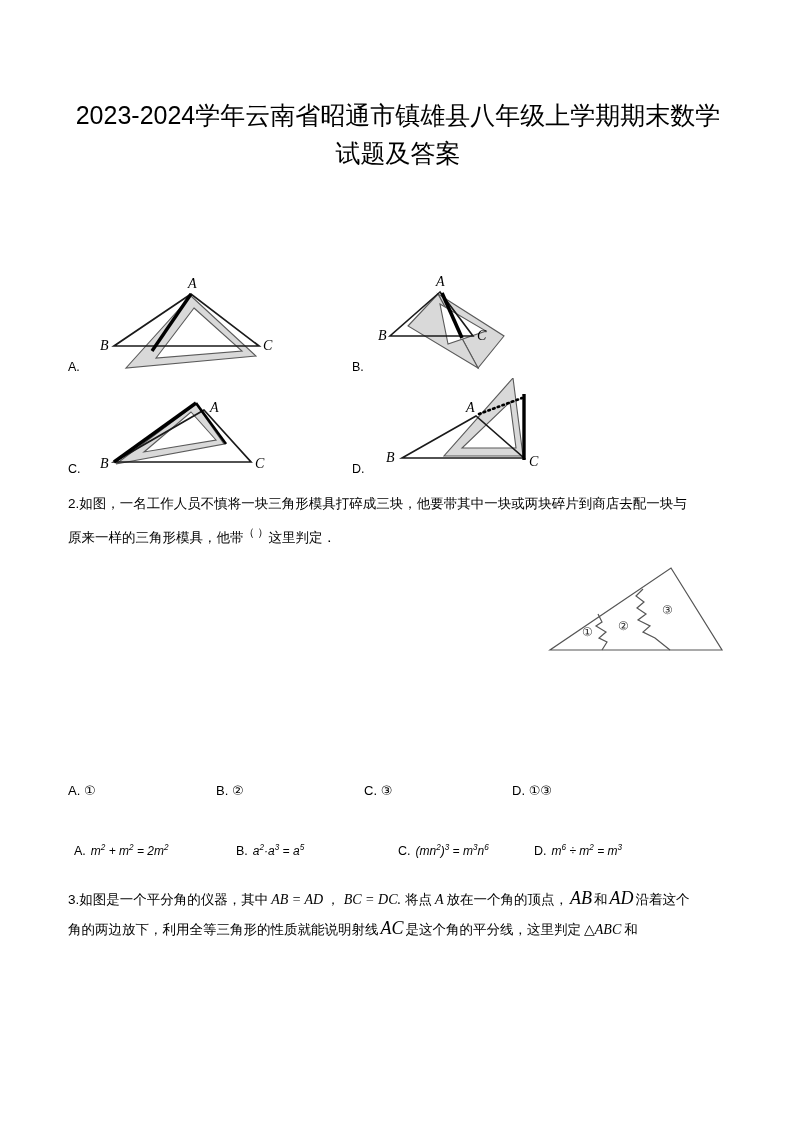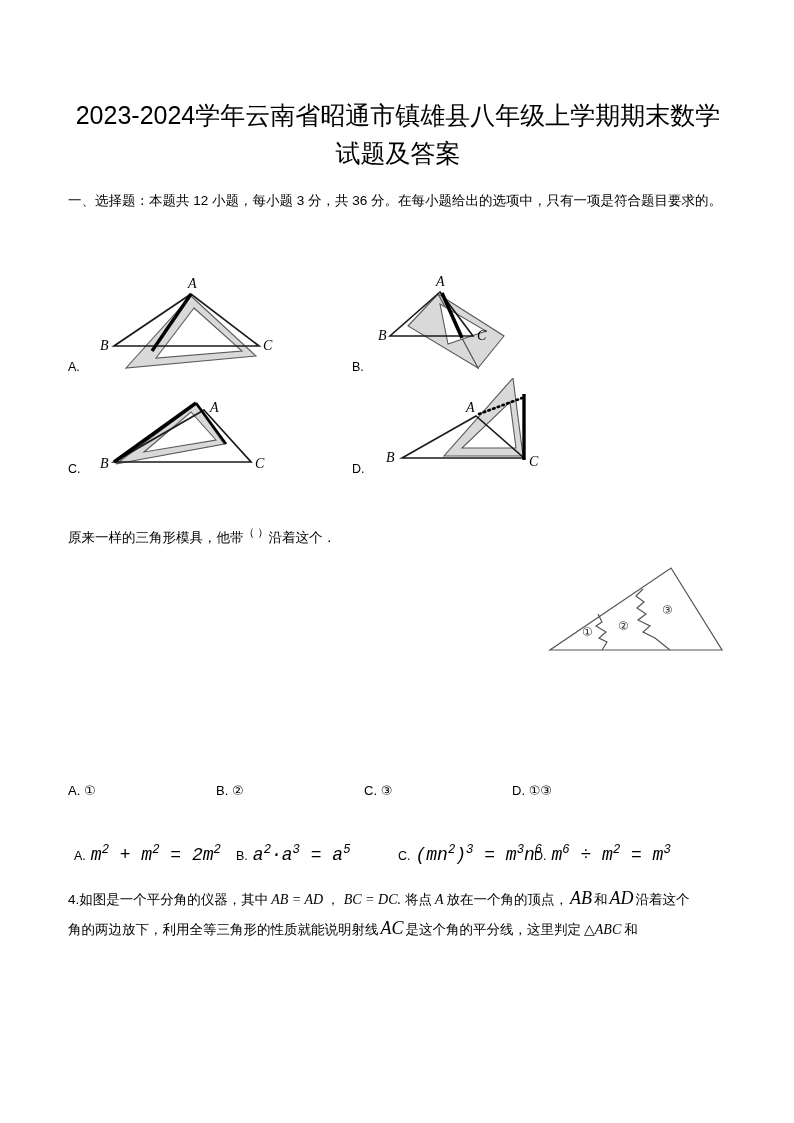--- a/index.html
+++ b/index.html
@@ -101,35 +101,34 @@
     width: 660px;
     height: 26px;
   }
   .q3-options .oi {
     position: absolute;
     white-space: nowrap;
     font-family: "Liberation Sans", "DejaVu Sans", sans-serif;
     font-size: 12.5px;
   }
   .q3-options .oi .f {
-    font-family: Liberation Mono, monospace;
+    font-family: Liberation Sans, sans-serif;
     font-style: italic;
-    font-size: 18px;
+    font-size: 12px;
     margin-left: 5px;
   }
   sup { font-size: 0.68em; }
 </style>
 </head>
 <body>
 
 <div class="page">
 
   <div class="doc-title">2023-2024学年云南省昭通市镇雄县八年级上学期期末数学试题及答案</div>
 
-  <div class="section-intro">一、选择题：本题共 12 小题，每小题 3 分，共 36 分。在每小题给出的选项中，只有一项是符合题目要求的。</div>
 
 
   <div class="fig" style="left:96px; top:278px;">
     <svg width="230" height="92" viewBox="0 0 230 92" xmlns="http://www.w3.org/2000/svg">
 
       <polygon points="95,18 160,78 30,90" fill="#d9d9d9" stroke="#5a5a5a" stroke-width="1.1"></polygon>
       <polygon points="98,30 146,73 60,80" fill="#ffffff" stroke="#5a5a5a" stroke-width="1.1"></polygon>
 
       <polygon points="95,16 18,68 163,68" fill="none" stroke="#1a1a1a" stroke-width="1.7"></polygon>
 
@@ -184,22 +183,22 @@
 
       <line x1="146" y1="16" x2="146" y2="82" stroke="#000000" stroke-width="3.4"></line>
       <text x="88" y="34" font-family="Liberation Serif, serif" font-style="italic" font-size="14" fill="#000">A</text>
       <text x="8" y="84" font-family="Liberation Serif, serif" font-style="italic" font-size="14" fill="#000">B</text>
       <text x="151" y="88" font-family="Liberation Serif, serif" font-style="italic" font-size="14" fill="#000">C</text>
     </svg>
   </div>
   <div class="opt-label" style="left:352px; top:462px;">D.</div>
 
   <div class="q-text q2">
-    <br>
-    <span>原来一样的三角形模具，他带</span><span class="paren-blank" style="font-size:11px; vertical-align:super;">（      ）</span><span>沿着这个．</span>
+    <span>2.如图，一名工作人员不慎将一块三角形模具打碎成三块，他要带其中一块或两块碎片到商店去配一块与</span><br>
+    <span>原来一样的三角形模具，他带</span><span class="paren-blank" style="font-size:11px; vertical-align:super;">（      ）</span><span>这里判定．</span>
   </div>
 
   <div class="fig" style="left:540px; top:562px;">
     <svg width="200" height="105" viewBox="0 0 200 105" xmlns="http://www.w3.org/2000/svg">
 
       <polygon points="131,6 182,88 10,88" fill="#ffffff" stroke="#555555" stroke-width="1.2"></polygon>
 
       <path d="M 58,52 L 62,60 L 56,64 L 66,70 L 59,76 L 67,80 L 62,88" fill="none" stroke="#555555" stroke-width="1.2"></path>
 
       <path d="M 103,27 L 96,34 L 104,40 L 97,46 L 106,52 L 98,58 L 110,64 L 103,70 L 115,76 L 130,88" fill="none" stroke="#555555" stroke-width="1.2"></path>
@@ -218,17 +217,17 @@
 
 
   <div class="q3-options">
     <span class="oi" style="left:6px;"><span>A.</span><span class="f">m<sup>2</sup> + m<sup>2</sup> = 2m<sup>2</sup></span></span>
     <span class="oi" style="left:168px;"><span>B.</span><span class="f">a<sup>2</sup>·a<sup>3</sup> = a<sup>5</sup></span></span>
     <span class="oi" style="left:330px;"><span>C.</span><span class="f">(mn<sup>2</sup>)<sup>3</sup> = m<sup>3</sup>n<sup>6</sup></span></span>
     <span class="oi" style="left:466px;"><span>D.</span><span class="f">m<sup>6</sup> ÷ m<sup>2</sup> = m<sup>3</sup></span></span>
   </div>
 
   <div class="q-text q4">
-    <span>4.如图是一个平分角的仪器，其中</span><span class="mathit" style="margin:0 3px;">AB = AD</span><span>，</span><span class="mathit" style="margin:0 4px;">BC = DC.</span><span>将点</span><span class="mathit" style="margin:0 3px;">A</span><span>放在一个角的顶点，</span><span class="mathsm" style="margin:0 2px;">AB</span><span>和</span><span class="mathsm" style="margin:0 2px;">AD</span><span>沿着这个</span><br>
+    <span>3.如图是一个平分角的仪器，其中</span><span class="mathit" style="margin:0 3px;">AB = AD</span><span>，</span><span class="mathit" style="margin:0 4px;">BC = DC.</span><span>将点</span><span class="mathit" style="margin:0 3px;">A</span><span>放在一个角的顶点，</span><span class="mathsm" style="margin:0 2px;">AB</span><span>和</span><span class="mathsm" style="margin:0 2px;">AD</span><span>沿着这个</span><br>
     <span>角的两边放下，利用全等三角形的性质就能说明射线</span><span class="mathsm" style="margin:0 2px;">AC</span><span>是这个角的平分线，这里判定</span><span class="mathit" style="margin:0 3px;">△ABC</span><span>和</span>
   </div>
 
 </div>
 
 </body></html>

